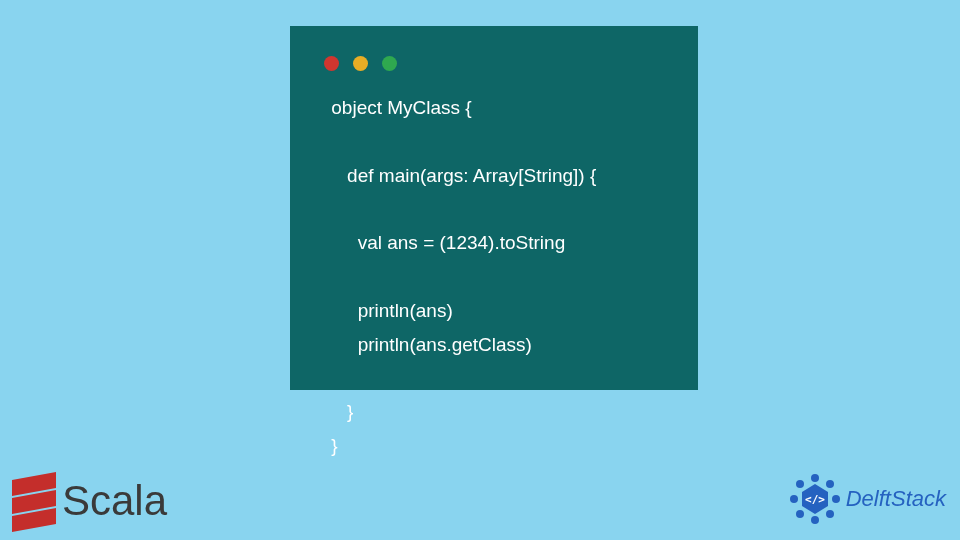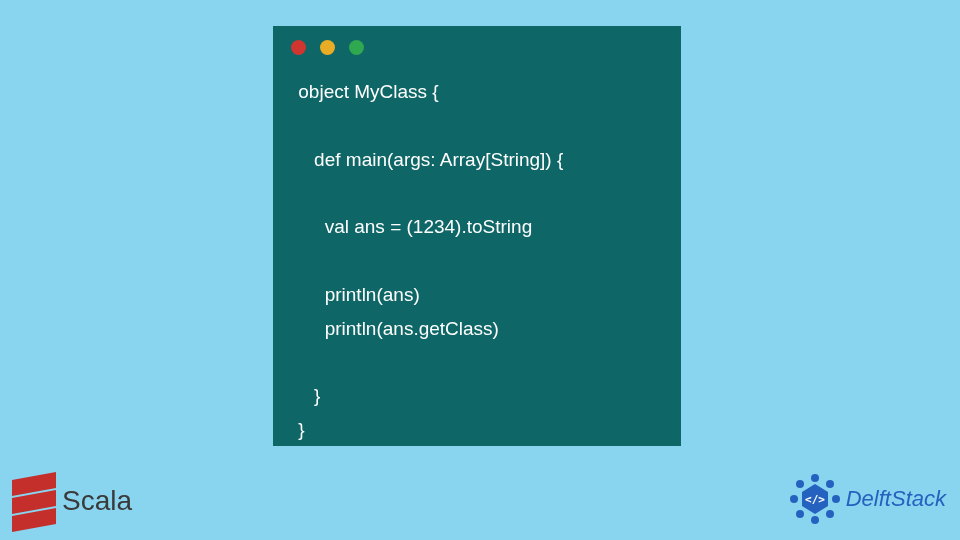--- a/index.html
+++ b/index.html
@@ -6,26 +6,26 @@
     body {
       width: 960px;
       height: 540px;
       background: #89d4ef;
       position: relative;
       font-family: Arial, Helvetica, sans-serif;
       overflow: hidden;
     }
     .code-window {
       position: absolute;
-      left: 273px;
+      left: 290px;
       top: 26px;
       width: 408px;
-      height: 420px;
+      height: 364px;
       background: #0e6666;
-      padding: 0;
+      padding: 16px;
     }
     .traffic-lights {
       display: flex;
       gap: 14px;
       padding: 14px 18px 8px 18px;
       align-items: center;
     }
     .dot {
       width: 15px;
       height: 15px;
@@ -60,21 +60,21 @@
       left: 0;
       width: 44px;
       height: 16px;
       background: #c42e2b;
       transform: skewY(-10deg);
     }
     .scala-mark .s1 { top: 4px; }
     .scala-mark .s2 { top: 22px; }
     .scala-mark .s3 { top: 40px; }
     .scala-text {
-      font-size: 28px;
+      font-size: 42px;
       font-weight: 400;
       color: #3a3a3a;
       text-align: right;
     }
     .delft-logo {
       position: absolute;
       right: 14px;
       bottom: 14px;
       display: flex;
       align-items: center;

